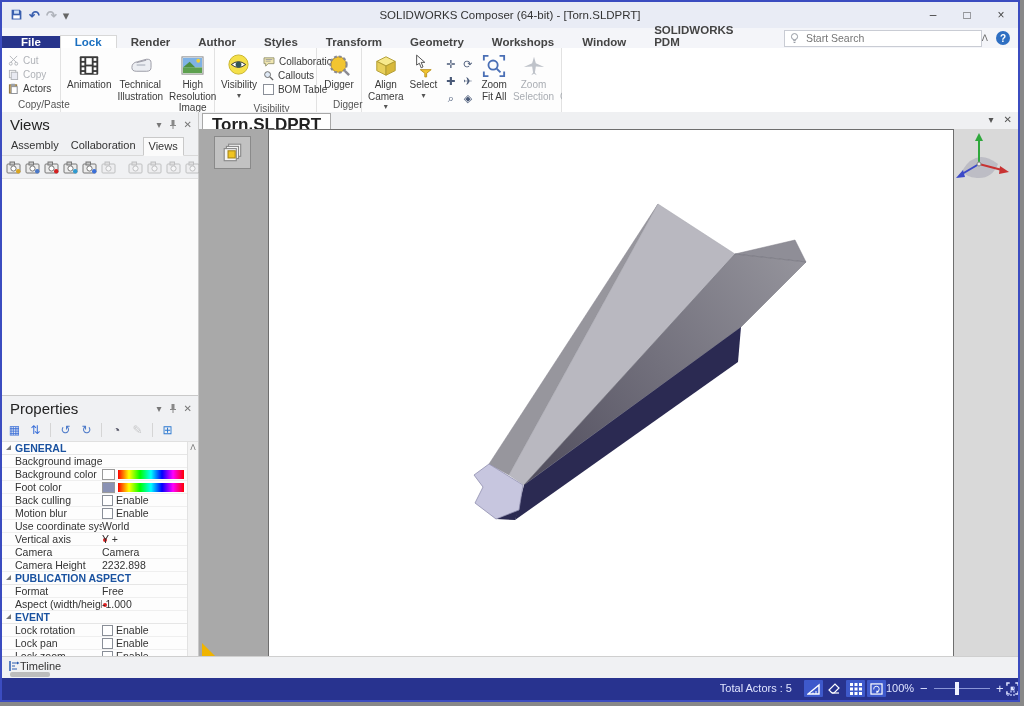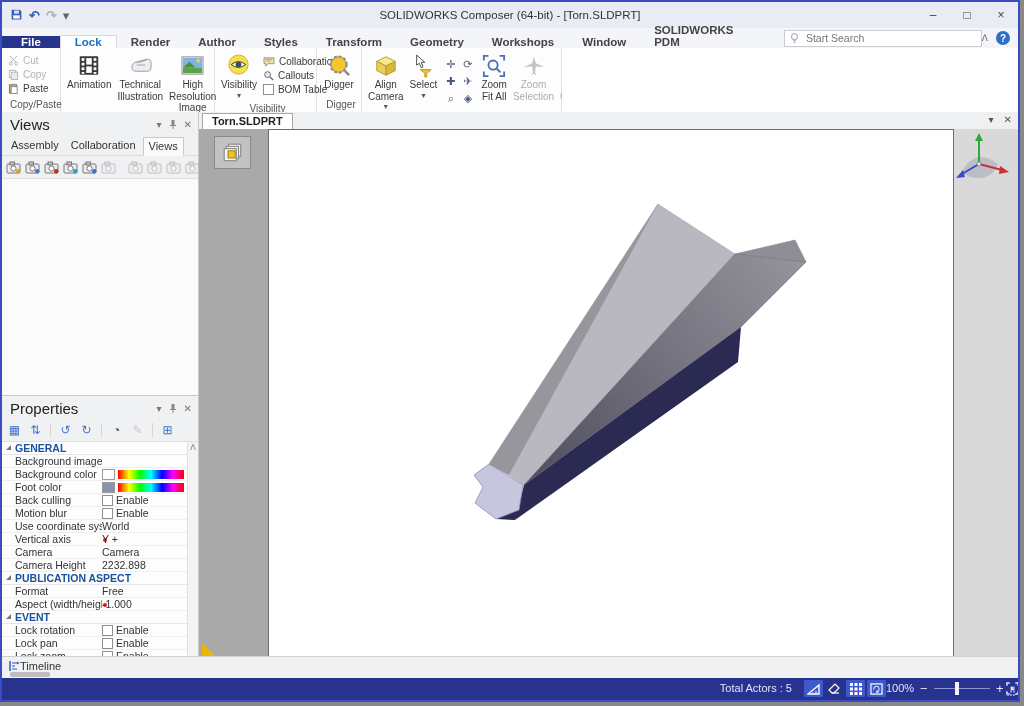--- a/index.html
+++ b/index.html
@@ -19,21 +19,21 @@
   .mtab.active{background:#fff;color:#1a6fc0;border:1px solid #d8d8d8;border-bottom:none;}
   .searchbox{margin-left:24px;align-self:center;width:190px;height:15px;background:#fff;border:1px solid #c9ccd4;display:flex;align-items:center;gap:5px;padding:0 5px;}
   .searchbox input{border:none;outline:none;font-size:10.5px;color:#888;width:100%;font-family:Liberation Sans, sans-serif;background:transparent;}
   .tabrow-right{margin-left:auto;display:flex;align-items:center;gap:8px;padding-right:8px;}
   .helpbtn{width:14px;height:14px;border-radius:50%;background:#2f6fc2;color:#fff;font-size:10px;display:flex;align-items:center;justify-content:center;font-weight:bold;}
   .collapse-caret{font-size:9px;color:#666;}
   
   .ribbon{position:absolute;left:0;top:46px;width:100%;height:64px;background:#fdfdfd;border-bottom:1px solid #9fb0dc;display:flex;}
   .rgroup{display:flex;flex-direction:column;border-right:1px solid #e2e2e2;}
   .rgroup .gcontent{flex:1;display:flex;align-items:stretch;padding:2px 3px 0 3px;}
-  .rgroup .glabel{text-align:center;font-size:10px;color:#555;padding:1px 4px 2px 8px;}
+  .rgroup .glabel{text-align:center;font-size:10px;color:#555;padding:1px 4px 2px 16px;}
   .bigbtn{display:flex;flex-direction:column;align-items:center;justify-content:flex-start;padding:2px 3px;font-size:10px;color:#3a3a3a;text-align:center;line-height:1.15;}
   .bigbtn .bicon{height:27px;display:flex;align-items:center;}
   .bigbtn.disabled{color:#a9adb3;}
   .caret{font-size:8px;color:#555;}
   .smallstack{display:flex;flex-direction:column;justify-content:center;gap:3px;font-size:10px;color:#3a3a3a;padding:0 3px;}
   .smallrow{display:flex;align-items:center;gap:4px;}
   .smallrow.disabled{color:#b0b3b8;}
   .chk{width:9px;height:9px;border:1px solid #8a8f98;background:#fff;display:inline-block;}
   .navcluster{display:grid;grid-template-columns:15px 15px;grid-auto-rows:15px;align-content:center;gap:2px;padding:0 3px;font-size:11px;color:#4a5a78;}
   .navcluster span{display:flex;align-items:center;justify-content:center;}
@@ -61,21 +61,21 @@
   .rainbow{flex:1;height:9px;background:linear-gradient(90deg,#f00,#ff0,#0f0,#0ff,#00f,#f0f,#f00);}
   .ddcaret{position:absolute;right:2px;font-size:8px;color:#888;}
   .pscroll{position:absolute;right:0;top:0;bottom:0;width:11px;background:#f3f3f3;border-left:1px solid #e2e2e2;display:flex;flex-direction:column;align-items:center;justify-content:space-between;font-size:8px;color:#777;padding:1px 0;box-sizing:border-box;}
   
   .bottomstrip{position:absolute;left:0;bottom:22px;width:100%;height:21px;background:#f0f1f3;border-top:1px solid #cfcfcf;}
   .timelinetab{position:absolute;left:6px;top:3px;display:flex;align-items:center;gap:0;font-size:11px;color:#333;}
   .tl-minibar{position:absolute;left:8px;bottom:1px;width:40px;height:5px;background:#bdbdbd;border-radius:2px;}
   
   .docarea{position:absolute;left:197px;top:110px;right:0;bottom:43px;background:#f0f1f3;}
   .doctabs{position:absolute;left:0;top:0;right:0;height:17px;background:#eff0f2;border-bottom:1px solid #c4c4c4;}
-  .doctab{position:absolute;left:3px;top:1px;bottom:0;background:#fff;border:1px solid #a8a8a8;border-bottom:none;font-size:11px;font-weight:bold;color:#222;padding:1px 9px 0 9px;}
+  .doctab{position:absolute;left:3px;top:1px;bottom:0;background:#fff;border:1px solid #a8a8a8;border-bottom:none;font-size:17px;font-weight:bold;color:#222;padding:1px 9px 0 9px;}
   .doctabs .dicons{position:absolute;right:6px;top:2px;display:flex;gap:10px;color:#555;font-size:10px;}
   .viewport{position:absolute;left:0;top:17px;right:0;bottom:0;background:#d9d9d9;}
   .vstrip{position:absolute;left:0;top:0;bottom:0;width:69px;background:#a9a9a9;border-right:1px solid #8f8f8f;}
   .vstrip .thumbbtn{position:absolute;left:15px;top:7px;width:35px;height:31px;background:#c2c2c2;border:1px solid #8a8a8a;display:flex;align-items:center;justify-content:center;}
   .corner-tri{position:absolute;left:3px;bottom:1px;width:0;height:0;border-bottom:13px solid #f0b400;border-right:13px solid transparent;}
   .canvas{position:absolute;left:69px;top:0;width:686px;height:533px;background:#fff;border:1px solid #6e6e6e;box-sizing:border-box;}
   .gizmo{position:absolute;right:8px;top:2px;}
   
   .statusbar{position:absolute;left:0;bottom:0;width:100%;height:22px;background:#28338f;color:#dfe4ff;font-size:11px;}
   .sb-actors{position:absolute;left:600px;top:4px;width:190px;text-align:right;}
@@ -160,21 +160,21 @@
                 <rect x="3.5" y="3.5" width="7" height="8" fill="#e8eaf2" stroke="#b0b3b8"></rect>
               </svg>
             <span>Copy</span>
           </div>
           <div class="smallrow">
             <svg width="11" height="11" viewBox="0 0 12 12">
                 <rect x="1.5" y="2" width="8" height="9" fill="#c8a968" stroke="#8a703a"></rect>
                 <rect x="3.5" y="0.8" width="4" height="2.4" fill="#9aa2ae"></rect>
                 <rect x="3.5" y="4" width="6.5" height="7.5" fill="#fff" stroke="#8a8f98"></rect>
               </svg>
-            <span>Paste</span>
+            <span>Actors</span>
           </div>
         </div>
       </div>
       <div class="glabel">Copy/Paste</div>
     </div>
 
     <div class="rgroup" style="width:153px;">
       <div class="gcontent" style="justify-content:space-around;">
         <div class="bigbtn">
           <span class="bicon">

